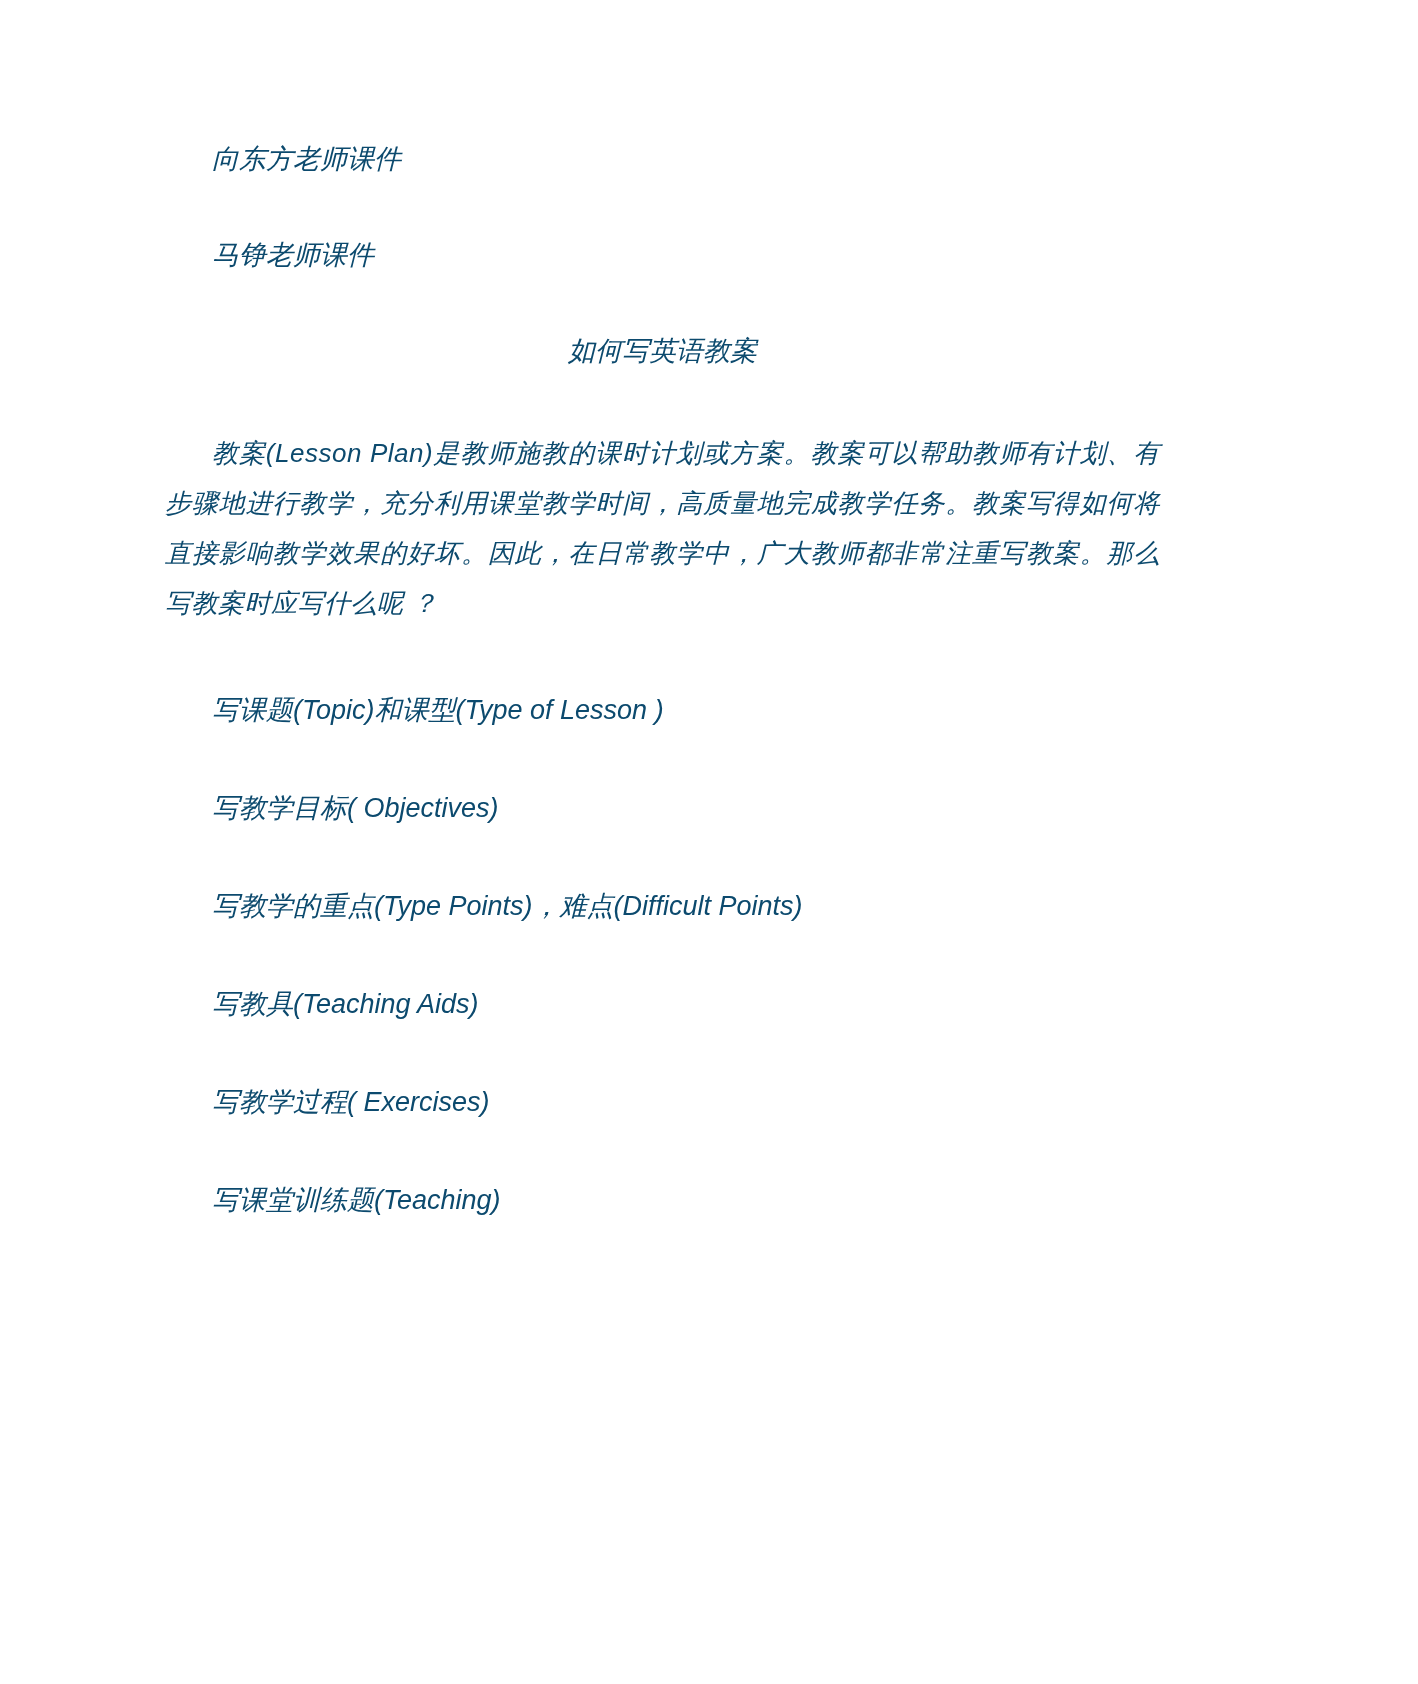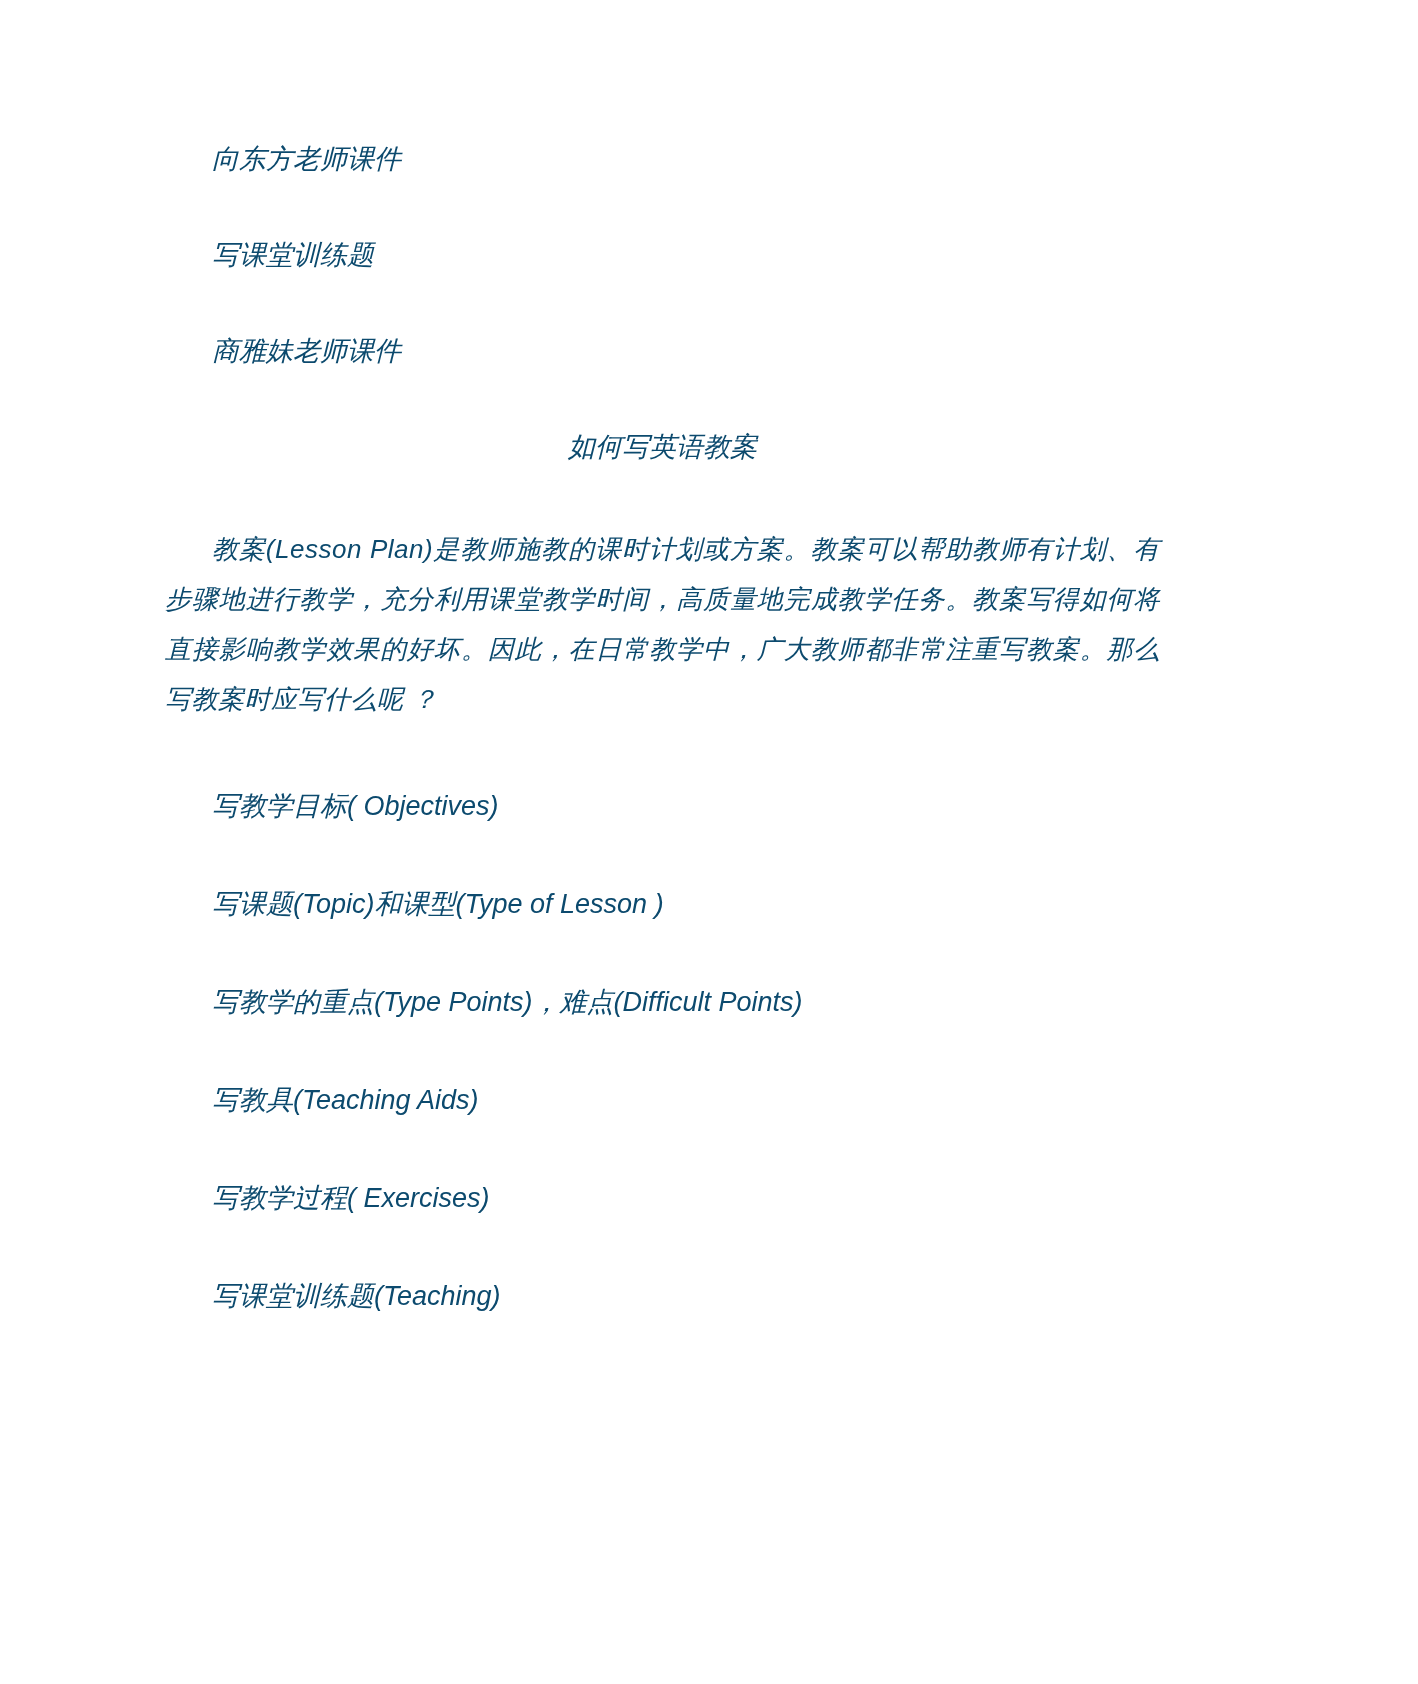--- a/index.html
+++ b/index.html
@@ -50,31 +50,30 @@
     text-indent: 47px;
   }
 </style>
 </head>
 <body>
 
 <div class="page">
 
   <p class="doc-line first-indent">向东方老师课件</p>
 
-  <p class="doc-line first-indent">写课堂训练题</p>
+  <p class="doc-line first-indent">马铮老师课件</p>
 
-  <p class="doc-line first-indent">商雅妹老师课件</p>
 
   <p class="doc-heading">如何写英语教案</p>
 
   <p class="doc-paragraph">教案(Lesson Plan)是教师施教的课时计划或方案。教案可以帮助教师有计划、有步骤地进行教学，充分利用课堂教学时间，高质量地完成教学任务。教案写得如何将直接影响教学效果的好坏。因此，在日常教学中，广大教师都非常注重写教案。那么写教案时应写什么呢 ？</p>
 
+  <p class="list-item">写课题(Topic)和课型(Type of Lesson )</p>
+
   <p class="list-item">写教学目标( Objectives)</p>
-
-  <p class="list-item">写课题(Topic)和课型(Type of Lesson )</p>
 
   <p class="list-item">写教学的重点(Type Points)，难点(Difficult Points)</p>
 
   <p class="list-item">写教具(Teaching Aids)</p>
 
   <p class="list-item">写教学过程( Exercises)</p>
 
   <p class="list-item">写课堂训练题(Teaching)</p>
 
 

